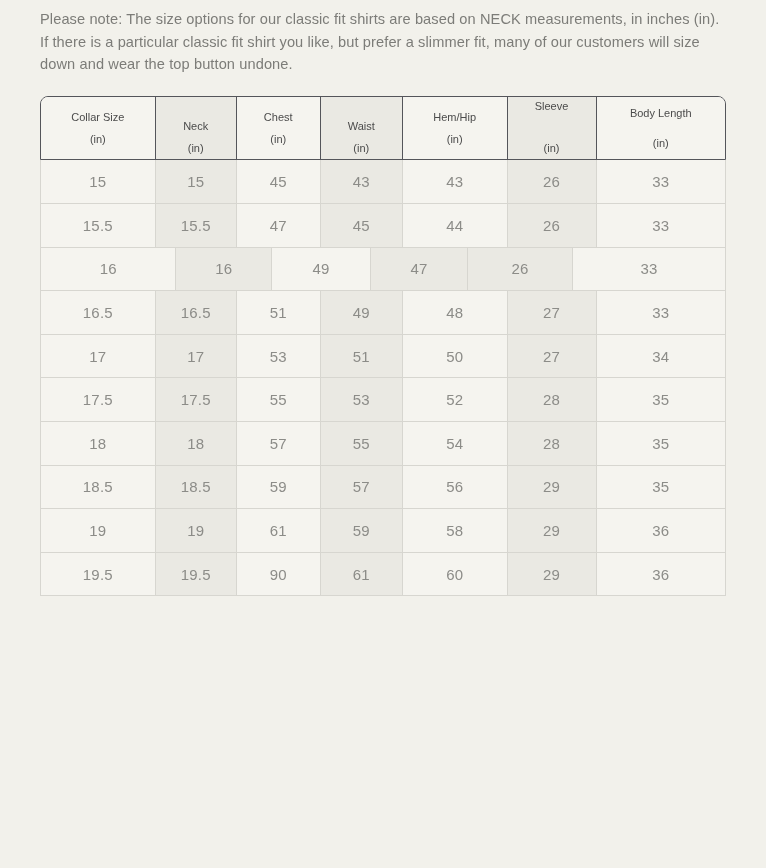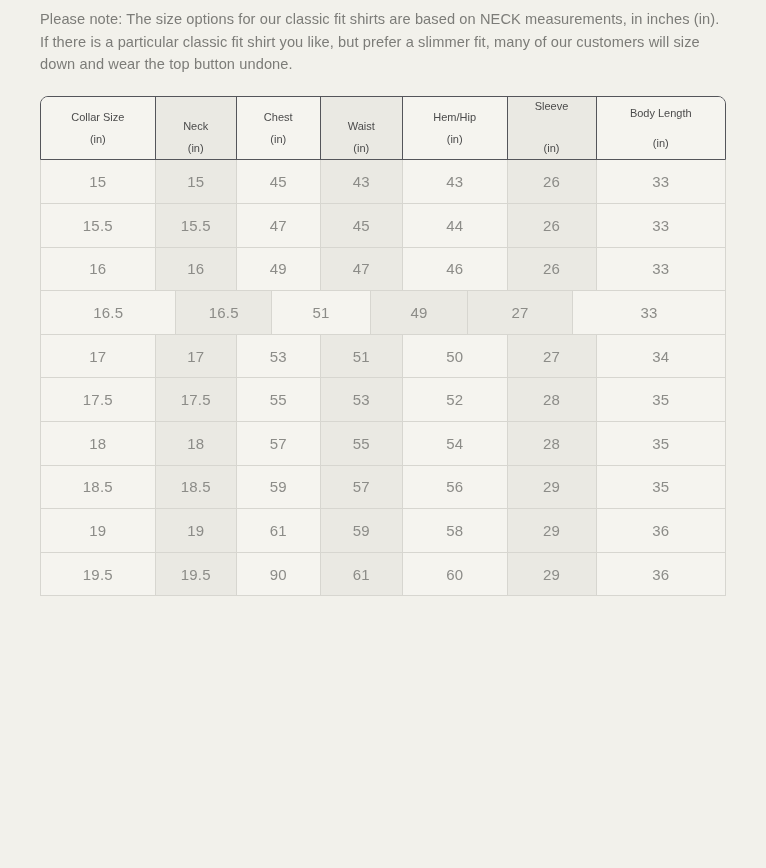--- a/index.html
+++ b/index.html
@@ -140,29 +140,29 @@
           <div class="td col-3 shaded">45</div>
           <div class="td col-4">44</div>
           <div class="td col-5 shaded">26</div>
           <div class="td col-6">33</div>
         </div>
         <div class="tr">
           <div class="td col-0">16</div>
           <div class="td col-1 shaded">16</div>
           <div class="td col-2">49</div>
           <div class="td col-3 shaded">47</div>
-          <div class="td col-4">46</div>
           <div class="td col-5 shaded">26</div>
           <div class="td col-6">33</div>
         </div>
         <div class="tr">
           <div class="td col-0">16.5</div>
           <div class="td col-1 shaded">16.5</div>
           <div class="td col-2">51</div>
           <div class="td col-3 shaded">49</div>
+          <div class="td col-4">48</div>
           <div class="td col-5 shaded">27</div>
           <div class="td col-6">33</div>
         </div>
         <div class="tr">
           <div class="td col-0">17</div>
           <div class="td col-1 shaded">17</div>
           <div class="td col-2">53</div>
           <div class="td col-3 shaded">51</div>
           <div class="td col-4">50</div>
           <div class="td col-5 shaded">27</div>

